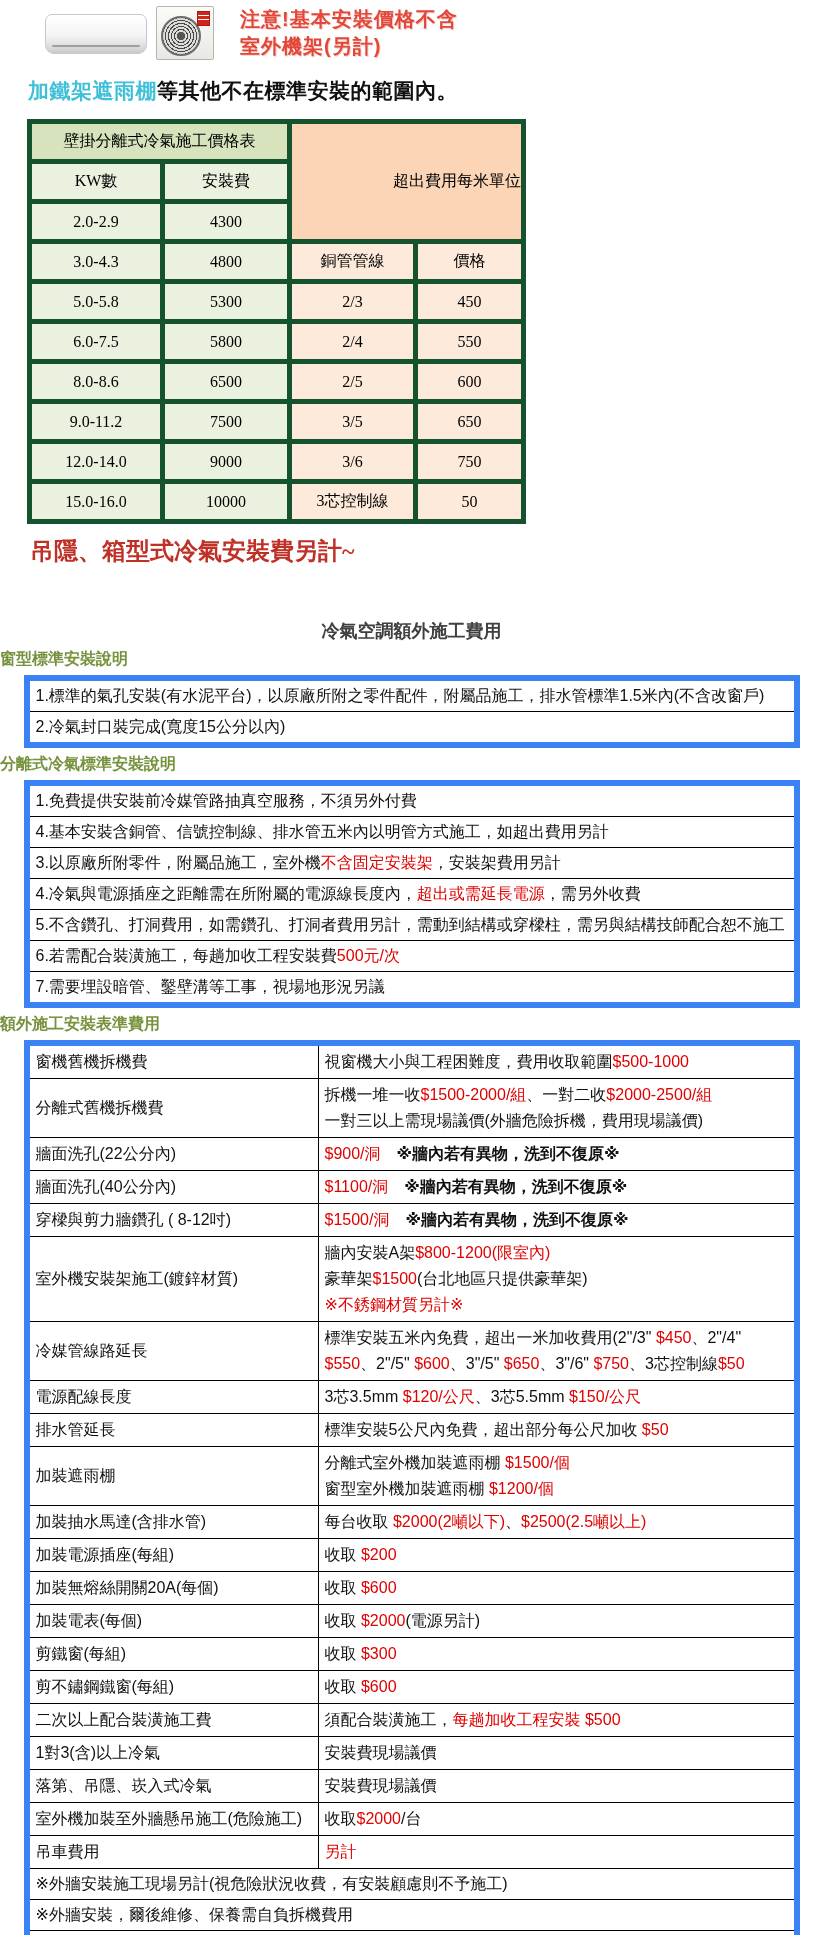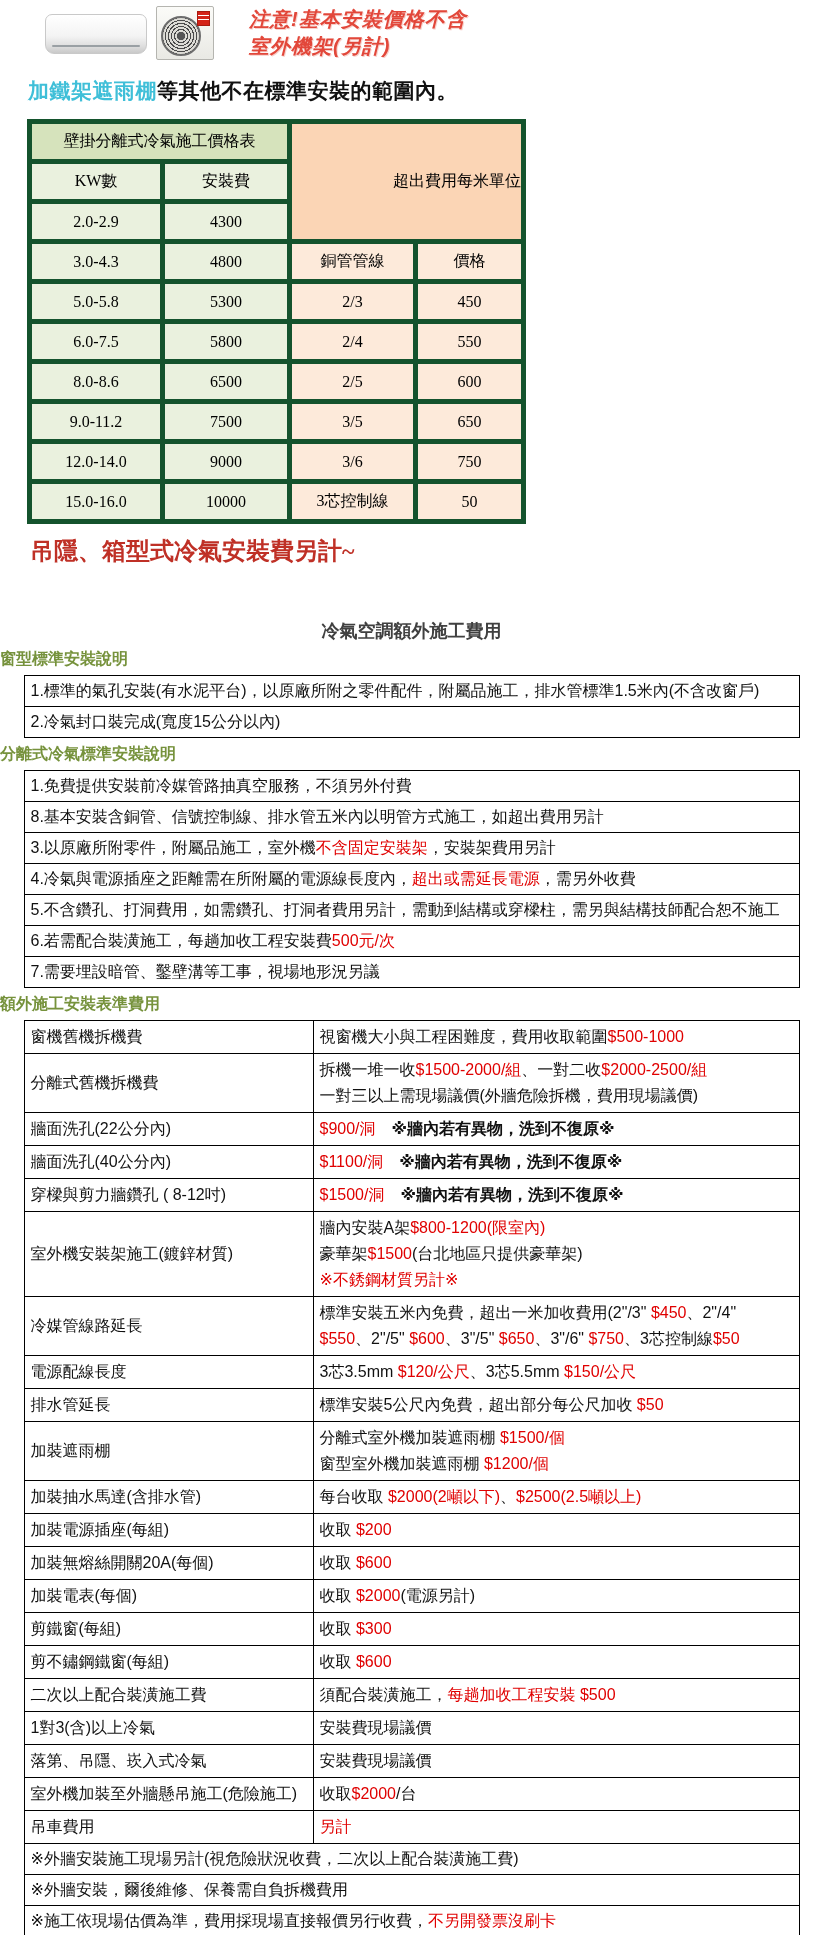--- a/index.html
+++ b/index.html
@@ -14,40 +14,40 @@
   .hero{display:flex;align-items:flex-start;padding:6px 0 0 45px;height:58px;}
   .indoor-unit{width:100px;height:38px;margin-top:8px;border:1px solid #c9c9c9;border-radius:7px 7px 9px 9px;
     background:linear-gradient(#ffffff 0%,#f4f4f4 55%,#dedede 82%,#c9c9c9 100%);position:relative;}
   .indoor-unit::after{content:"";position:absolute;left:6%;right:6%;bottom:6px;height:2px;background:#9aa0a4;border-radius:2px;}
   .outdoor-unit{width:56px;height:52px;margin-left:9px;border:1px solid #b5b5b0;background:linear-gradient(#fbfbf8,#e9e9e4);position:relative;border-radius:2px;}
   .fan{position:absolute;left:4px;top:9px;width:36px;height:36px;border-radius:50%;border:2px solid #6d6d6d;
     background:repeating-radial-gradient(circle at 50% 50%, #4a4a4a 0 1px, #dddcd6 1px 3px);}
   .fan::after{content:"";position:absolute;left:14px;top:14px;width:8px;height:8px;border-radius:50%;background:#555;}
   .badge{position:absolute;right:3px;top:4px;width:11px;height:13px;background:#d42318;
     background:linear-gradient(#d42318 0 3px,#fff 3px 4px,#d42318 4px 7px,#fff 7px 8px,#d42318 8px 100%);border:1px solid #a81a10;}
-  .warn{margin-left:35px;color:var(--warn_red);font-weight:800;font-size:20px;line-height:27px;letter-spacing:1px;
-    text-shadow:1px 1px 0 rgba(240,170,160,.55);font-style:italic;}
+  .warn{margin-left:26px;color:var(--warn_red);font-weight:800;font-size:20px;line-height:27px;letter-spacing:1px;
+    text-shadow:1px 1px 0 rgba(240,170,160,.55);}
   
   .intro{margin:8px 0 0 28px;font-size:21px;font-weight:700;line-height:37px;letter-spacing:.5px;color:#111;}
   .t-cyan{color:var(--cyan);}
   .t-red{color:var(--accent_red);}
   .t-b{font-weight:700;}
   
   table{border-collapse:collapse;}
   #price-table{margin:10px 0 0 27px;border:2px solid #000;font-family:"Liberation Serif","DejaVu Serif",serif;font-size:16px;}
   #price-table td{border:5px solid #14532d;text-align:center;padding:0;height:35px;}
   #price-table .gh{background:var(--green_header_bg);}
   #price-table .gs,#price-table .gc{background:var(--green_cell_bg);}
   #price-table .ph{background:var(--peach_header_bg);text-align:right;}
   #price-table .ps,#price-table .pc{background:var(--peach_cell_bg);}
   .hang-note{margin:11px 0 0 30px;font-family:"Liberation Serif","DejaVu Serif",serif;font-weight:700;font-size:24px;color:var(--hanging_red);}
   
   .sec-title{margin-top:52px;text-align:center;font-size:18px;font-weight:700;color:#404040;}
   .green-sub{margin-top:6px;text-align:left;font-size:16px;font-weight:700;color:var(--heading_green);}
-  .doc-table{margin:5px auto 0 auto;width:776px;border:1px solid #3b82f6;font-size:16px;}
+  .doc-table{margin:5px auto 0 auto;width:776px;border:6px solid #3b82f6;font-size:16px;}
   .doc-table td{border:1px solid #000;padding:3px 6px;line-height:1.5;vertical-align:middle;color:#111;}
   .doc-table td.lbl{width:276px;}
   .val div{padding:1px 0;}
 </style>
 </head>
 <body>
 <div id="page">
 
   <div class="hero">
     <div class="indoor-unit"></div>
@@ -146,21 +146,21 @@
       </tbody>
     </table>
 
   <div class="green-sub">分離式冷氣標準安裝說明</div>
   <table class="doc-table" id="split-table">
       <tbody>
         <tr>
           <td><span class="">1.免費提供安裝前冷媒管路抽真空服務，不須另外付費</span></td>
         </tr>
         <tr>
-          <td><span class="">8.基本安裝含銅管、信號控制線、排水管五米內以明管方式施工，如超出費用另計</span></td>
+          <td><span class="">4.基本安裝含銅管、信號控制線、排水管五米內以明管方式施工，如超出費用另計</span></td>
         </tr>
         <tr>
           <td><span class="">3.以原廠所附零件，附屬品施工，室外機</span><span class="t-red">不含固定安裝架</span><span class="">，安裝架費用另計</span></td>
         </tr>
         <tr>
           <td><span class="">4.冷氣與電源插座之距離需在所附屬的電源線長度內，</span><span class="t-red">超出或需延長電源</span><span class="">，需另外收費</span></td>
         </tr>
         <tr>
           <td><span class="">5.不含鑽孔、打洞費用，如需鑽孔、打洞者費用另計，需動到結構或穿樑柱，需另與結構技師配合恕不施工</span></td>
         </tr>
@@ -305,21 +305,21 @@
             <div><span class="">收取</span><span class="t-red">$2000</span><span class="">/台</span></div>
           </td>
         </tr>
         <tr>
           <td class="lbl">吊車費用</td>
           <td class="val">
             <div><span class="t-red">另計</span></div>
           </td>
         </tr>
         <tr>
-          <td colspan="2"><span class="">※外牆安裝施工現場另計(視危險狀況收費，二次以上配合裝潢施工費)</span></td>
+          <td colspan="2"><span class="">※外牆安裝施工現場另計(視危險狀況收費，有安裝顧慮則不予施工)</span></td>
         </tr>
         <tr>
           <td colspan="2"><span class="">※外牆安裝，爾後維修、保養需自負拆機費用</span></td>
         </tr>
         <tr>
           <td colspan="2"><span class="">※施工依現場估價為準，費用採現場直接報價另行收費，</span><span class="t-red">不另開發票沒刷卡</span></td>
         </tr>
         <tr>
           <td colspan="2"></td>
         </tr>

